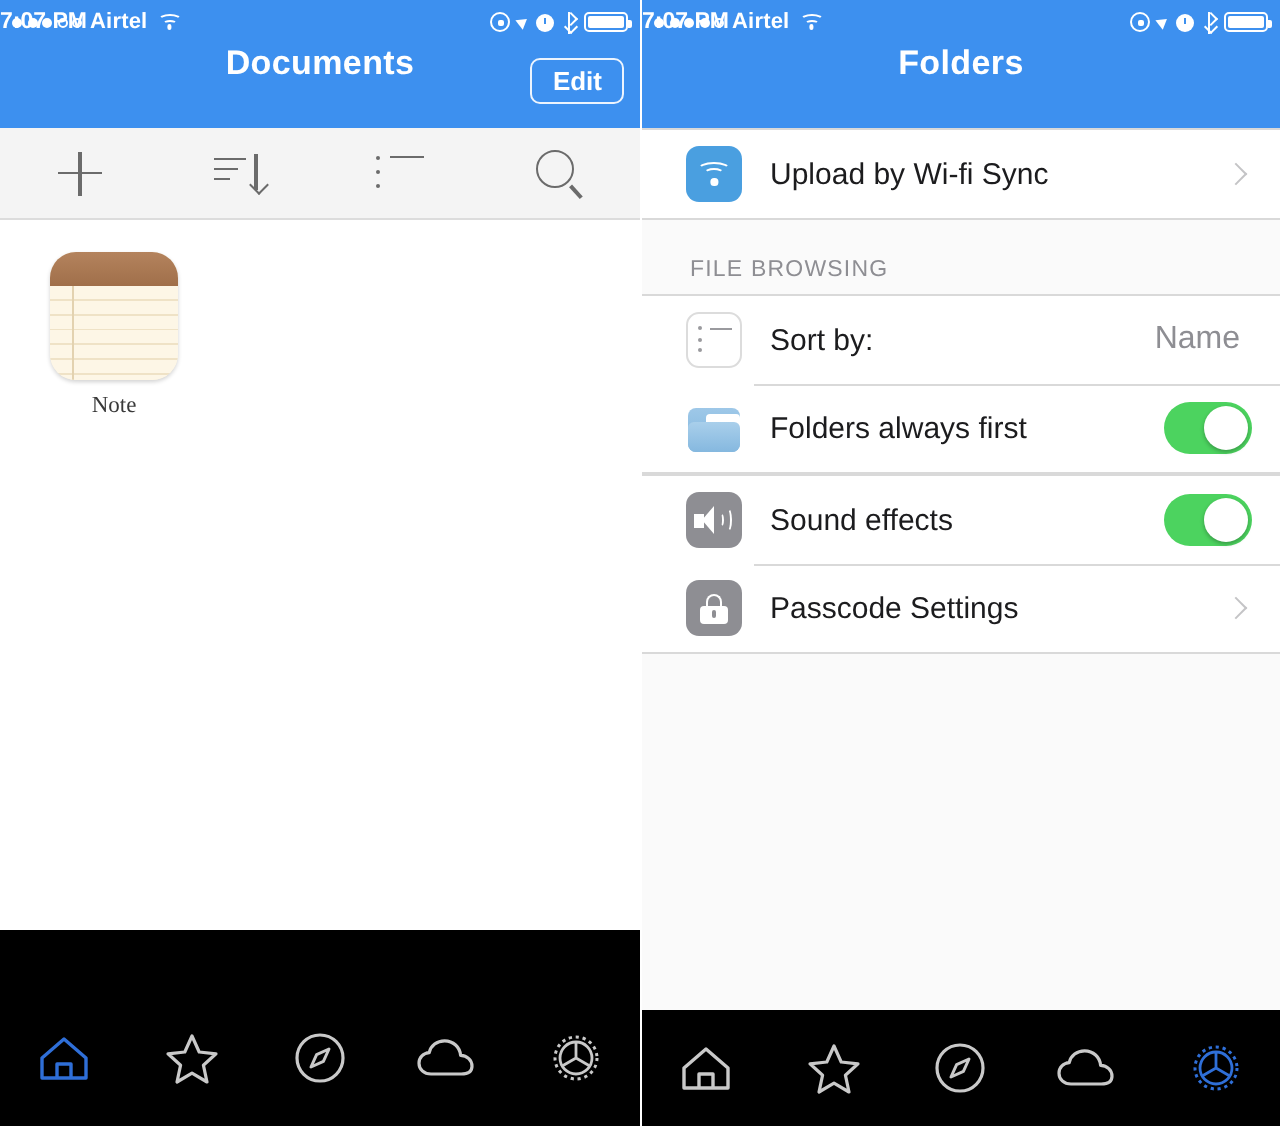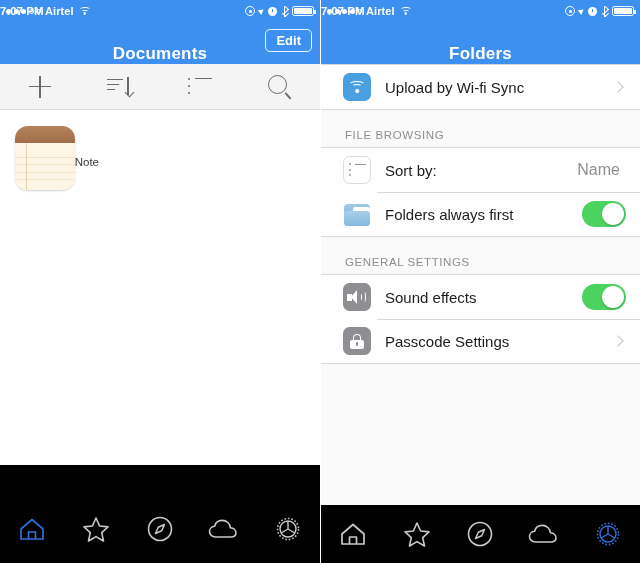--- a/index.html
+++ b/index.html
@@ -45,21 +45,21 @@
   .ico-bt i{ position:absolute; width:5px; height:5px; border-top:1.3px solid #fff; border-right:1.3px solid #fff; left:1.5px; }
   .ico-bt i:nth-child(1){ top:1.2px; transform:rotate(45deg); }
   .ico-bt i:nth-child(2){ top:5.2px; transform:rotate(135deg); }
   .ico-batt{ width:22px; height:10px; border:1.2px solid #fff; border-radius:2.5px; position:relative; padding:1.2px; }
   .ico-batt::after{ content:""; position:absolute; right:-3px; top:3px; width:1.6px; height:4px; background:#fff; border-radius:0 1px 1px 0; }
   .ico-batt span{ display:block; height:100%; background:#fff; border-radius:1px; }
 
   
   .navbar{
     height:42px; background:#3d90ef; color:#fff;
-    display:flex; align-items:flex-end; justify-content:center; position:relative;
+    display:flex; align-items:flex-start; justify-content:center; position:relative;
   }
   .nav-title{ font-size:17px; font-weight:bold; letter-spacing:.2px; }
   .edit-btn{
     position:absolute; right:8px; top:7px;
     border:1px solid rgba(255,255,255,.9); border-radius:5px;
     padding:4px 10px; font-size:13px; font-weight:bold; color:#fff;
     background:transparent; cursor:pointer; line-height:1;
   }
 
   
@@ -87,21 +87,21 @@
   .ic-list b{ position:absolute; left:0; width:2.4px; height:2.4px; background:#6b6b6b; border-radius:50%; }
   .ic-list b:nth-of-type(1){ top:.5px; }
   .ic-list b:nth-of-type(2){ top:7.5px; }
   .ic-list b:nth-of-type(3){ top:14.5px; }
   .ic-search{ position:relative; width:24px; height:24px; }
   .ic-search::before{ content:""; position:absolute; width:17px; height:17px; border:1.7px solid #6b6b6b; border-radius:50%; left:0; top:0; }
   .ic-search::after{ content:""; position:absolute; width:1.7px; height:8px; background:#6b6b6b; right:3px; bottom:-1px; transform:rotate(-42deg); }
 
   
   .filegrid{ background:#fff; padding:16px 0 0 0; height:calc(563px - 22px - 42px - 46px - 98px); }
-  .file-item{ width:84px; display:flex; flex-direction:row; align-items:center; cursor:pointer; margin-left:15px; }
+  .file-item{ width:84px; display:flex; flex-direction:column; align-items:center; cursor:pointer; margin-left:15px;font-family:Liberation Serif, serif; }
   .note-icon{
     width:64px; height:64px; border-radius:13px; overflow:hidden;
     background:#fdf4e0; box-shadow:0 1px 2px rgba(0,0,0,.18); position:relative;
   }
   .note-icon .top{ height:17px; background:#a97a54;
     background:linear-gradient(#b4835d,#a06f4a); }
   .note-icon .paper{ position:absolute; top:17px; left:0; right:0; bottom:0;
     background:
       repeating-linear-gradient(#fdf6e6 0 6.5px, #efe2c6 6.5px 7.4px);
   }
@@ -393,21 +393,20 @@
               <span class="folder-front"></span>
             </span>
           </span>
           <span class="rlabel">Folders always first</span>
           <span class="toggle">
               <span class="knob"></span>
             </span>
         </div>
       </div>
 
-      <div class="sec-header">GENERAL SETTINGS</div>
       <div class="rows">
         <div class="row">
           <span class="rowicon ico-sound-box">
             <span class="sound-glyph">
                 <span class="spk"></span>
                 <span class="cone"></span>
                 <i></i>
                 <i></i>
               </span>
           </span>

